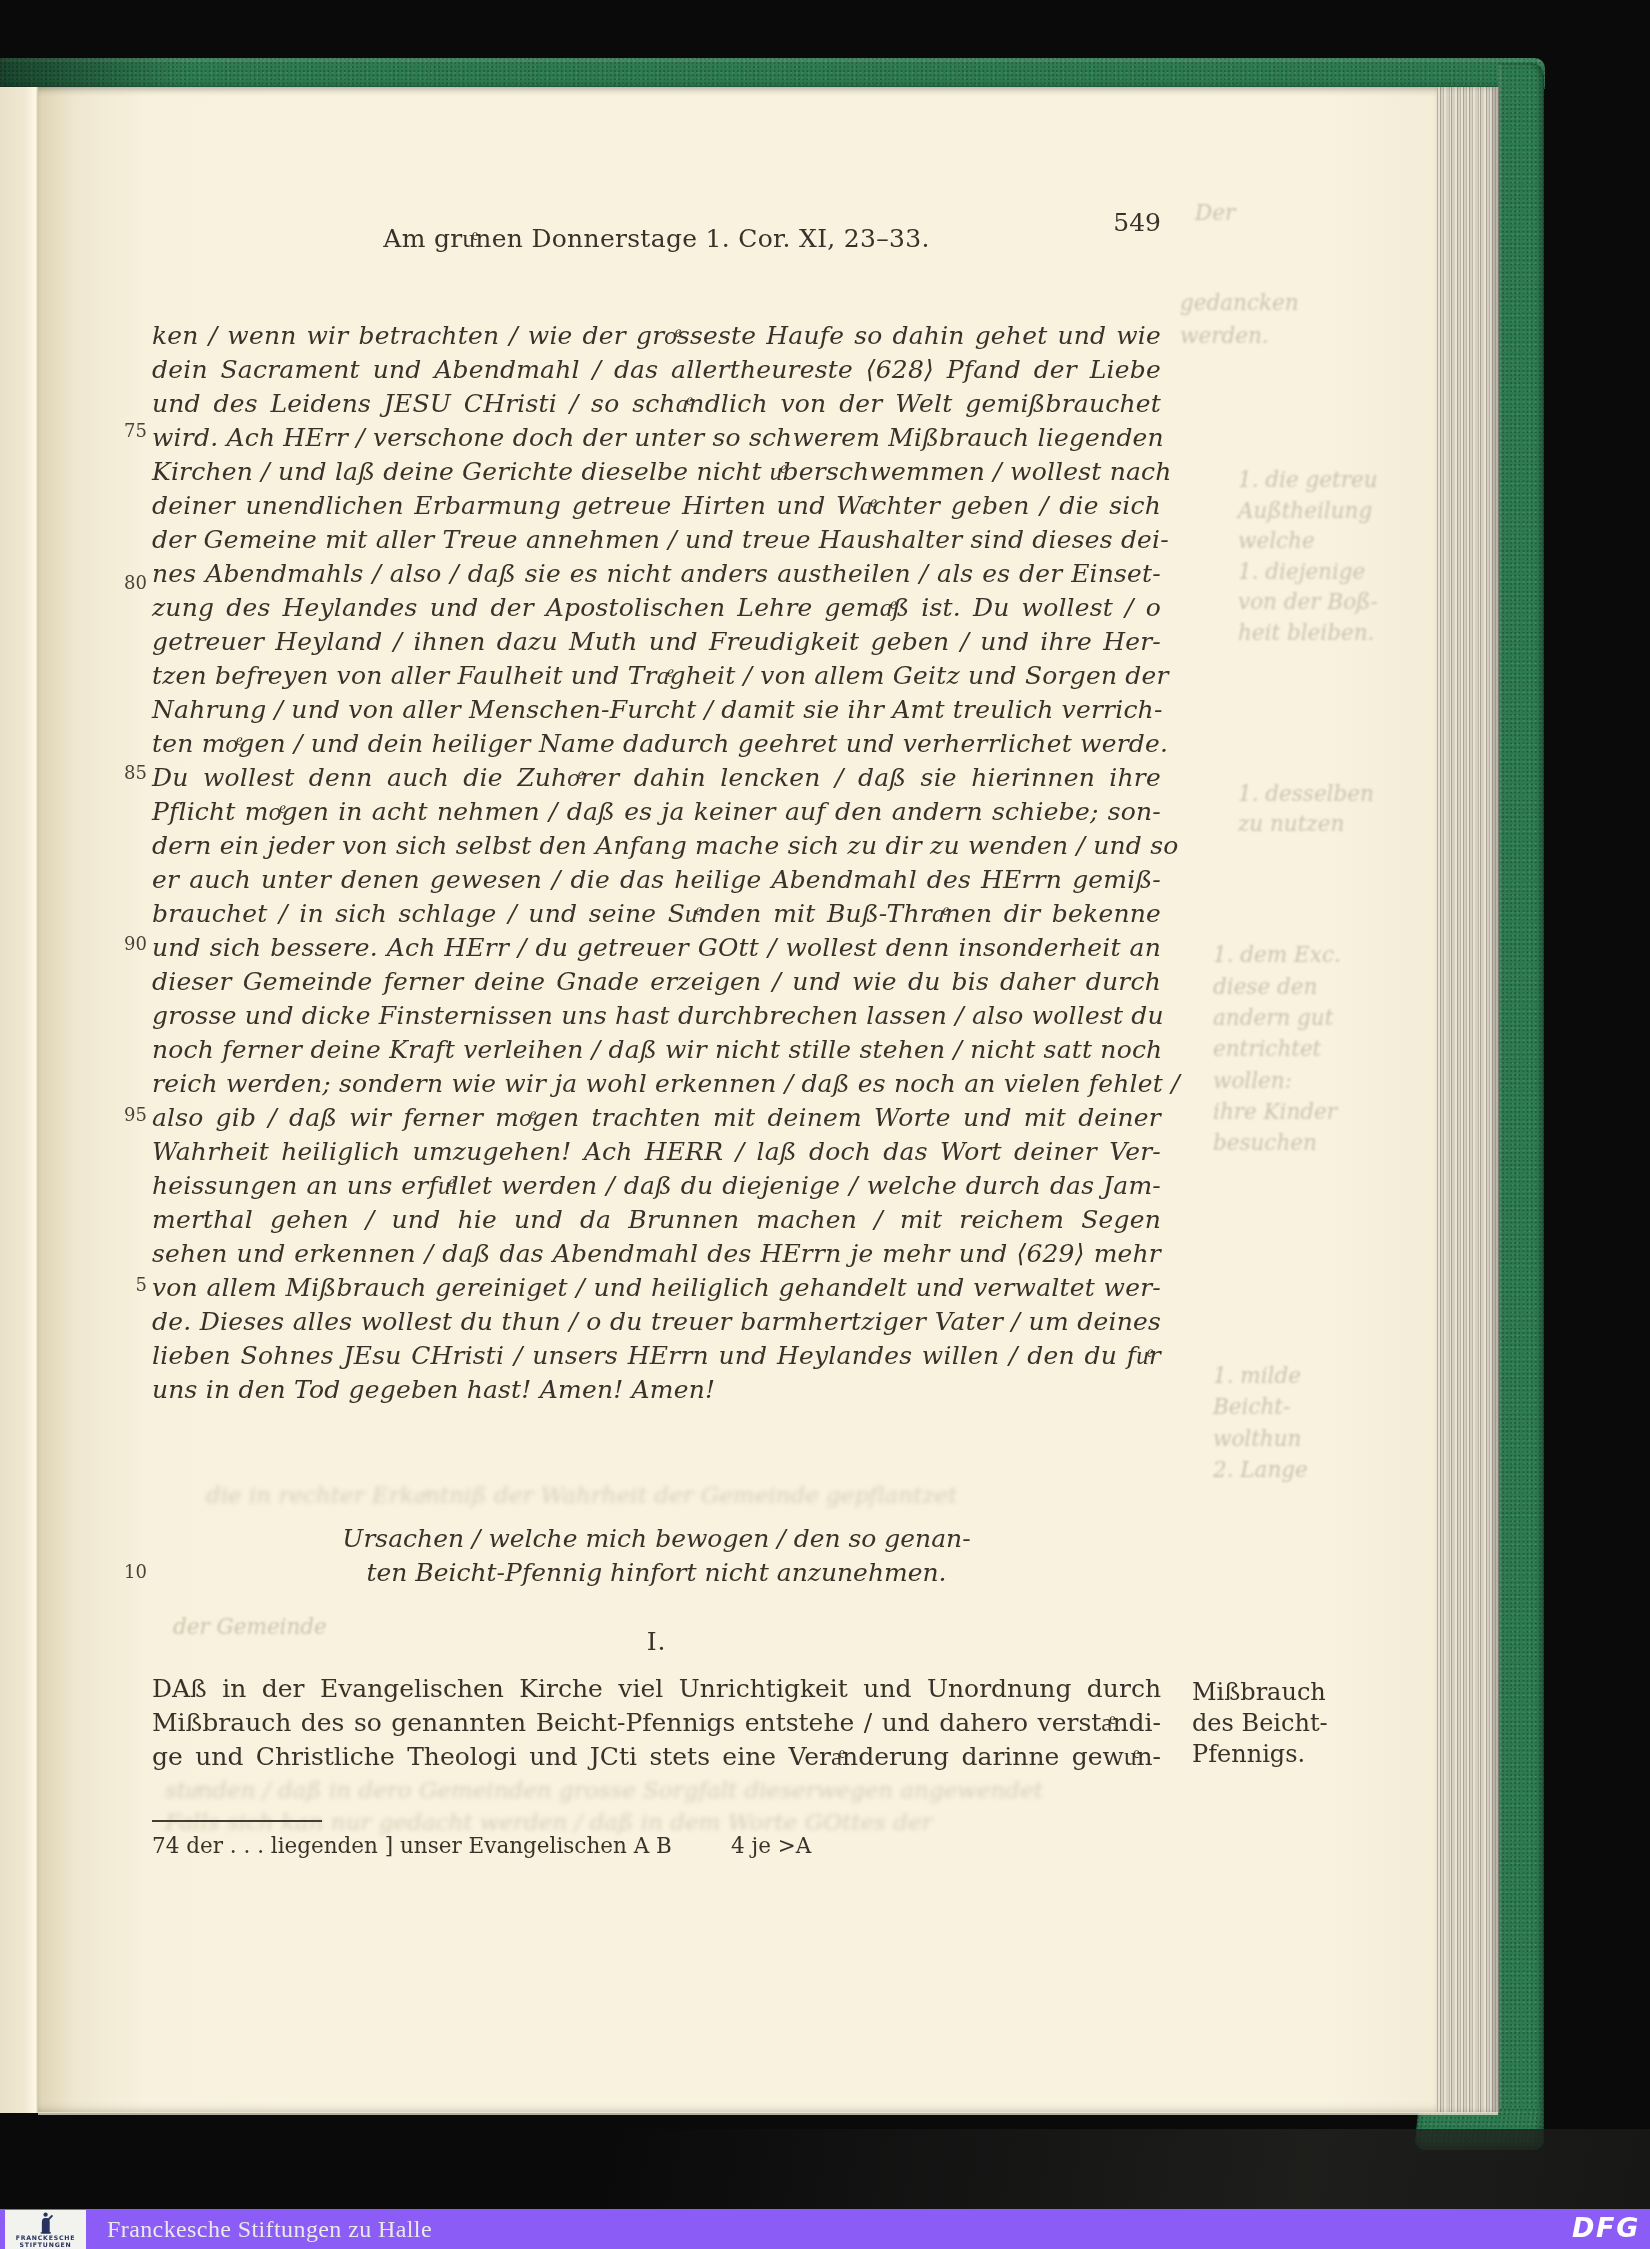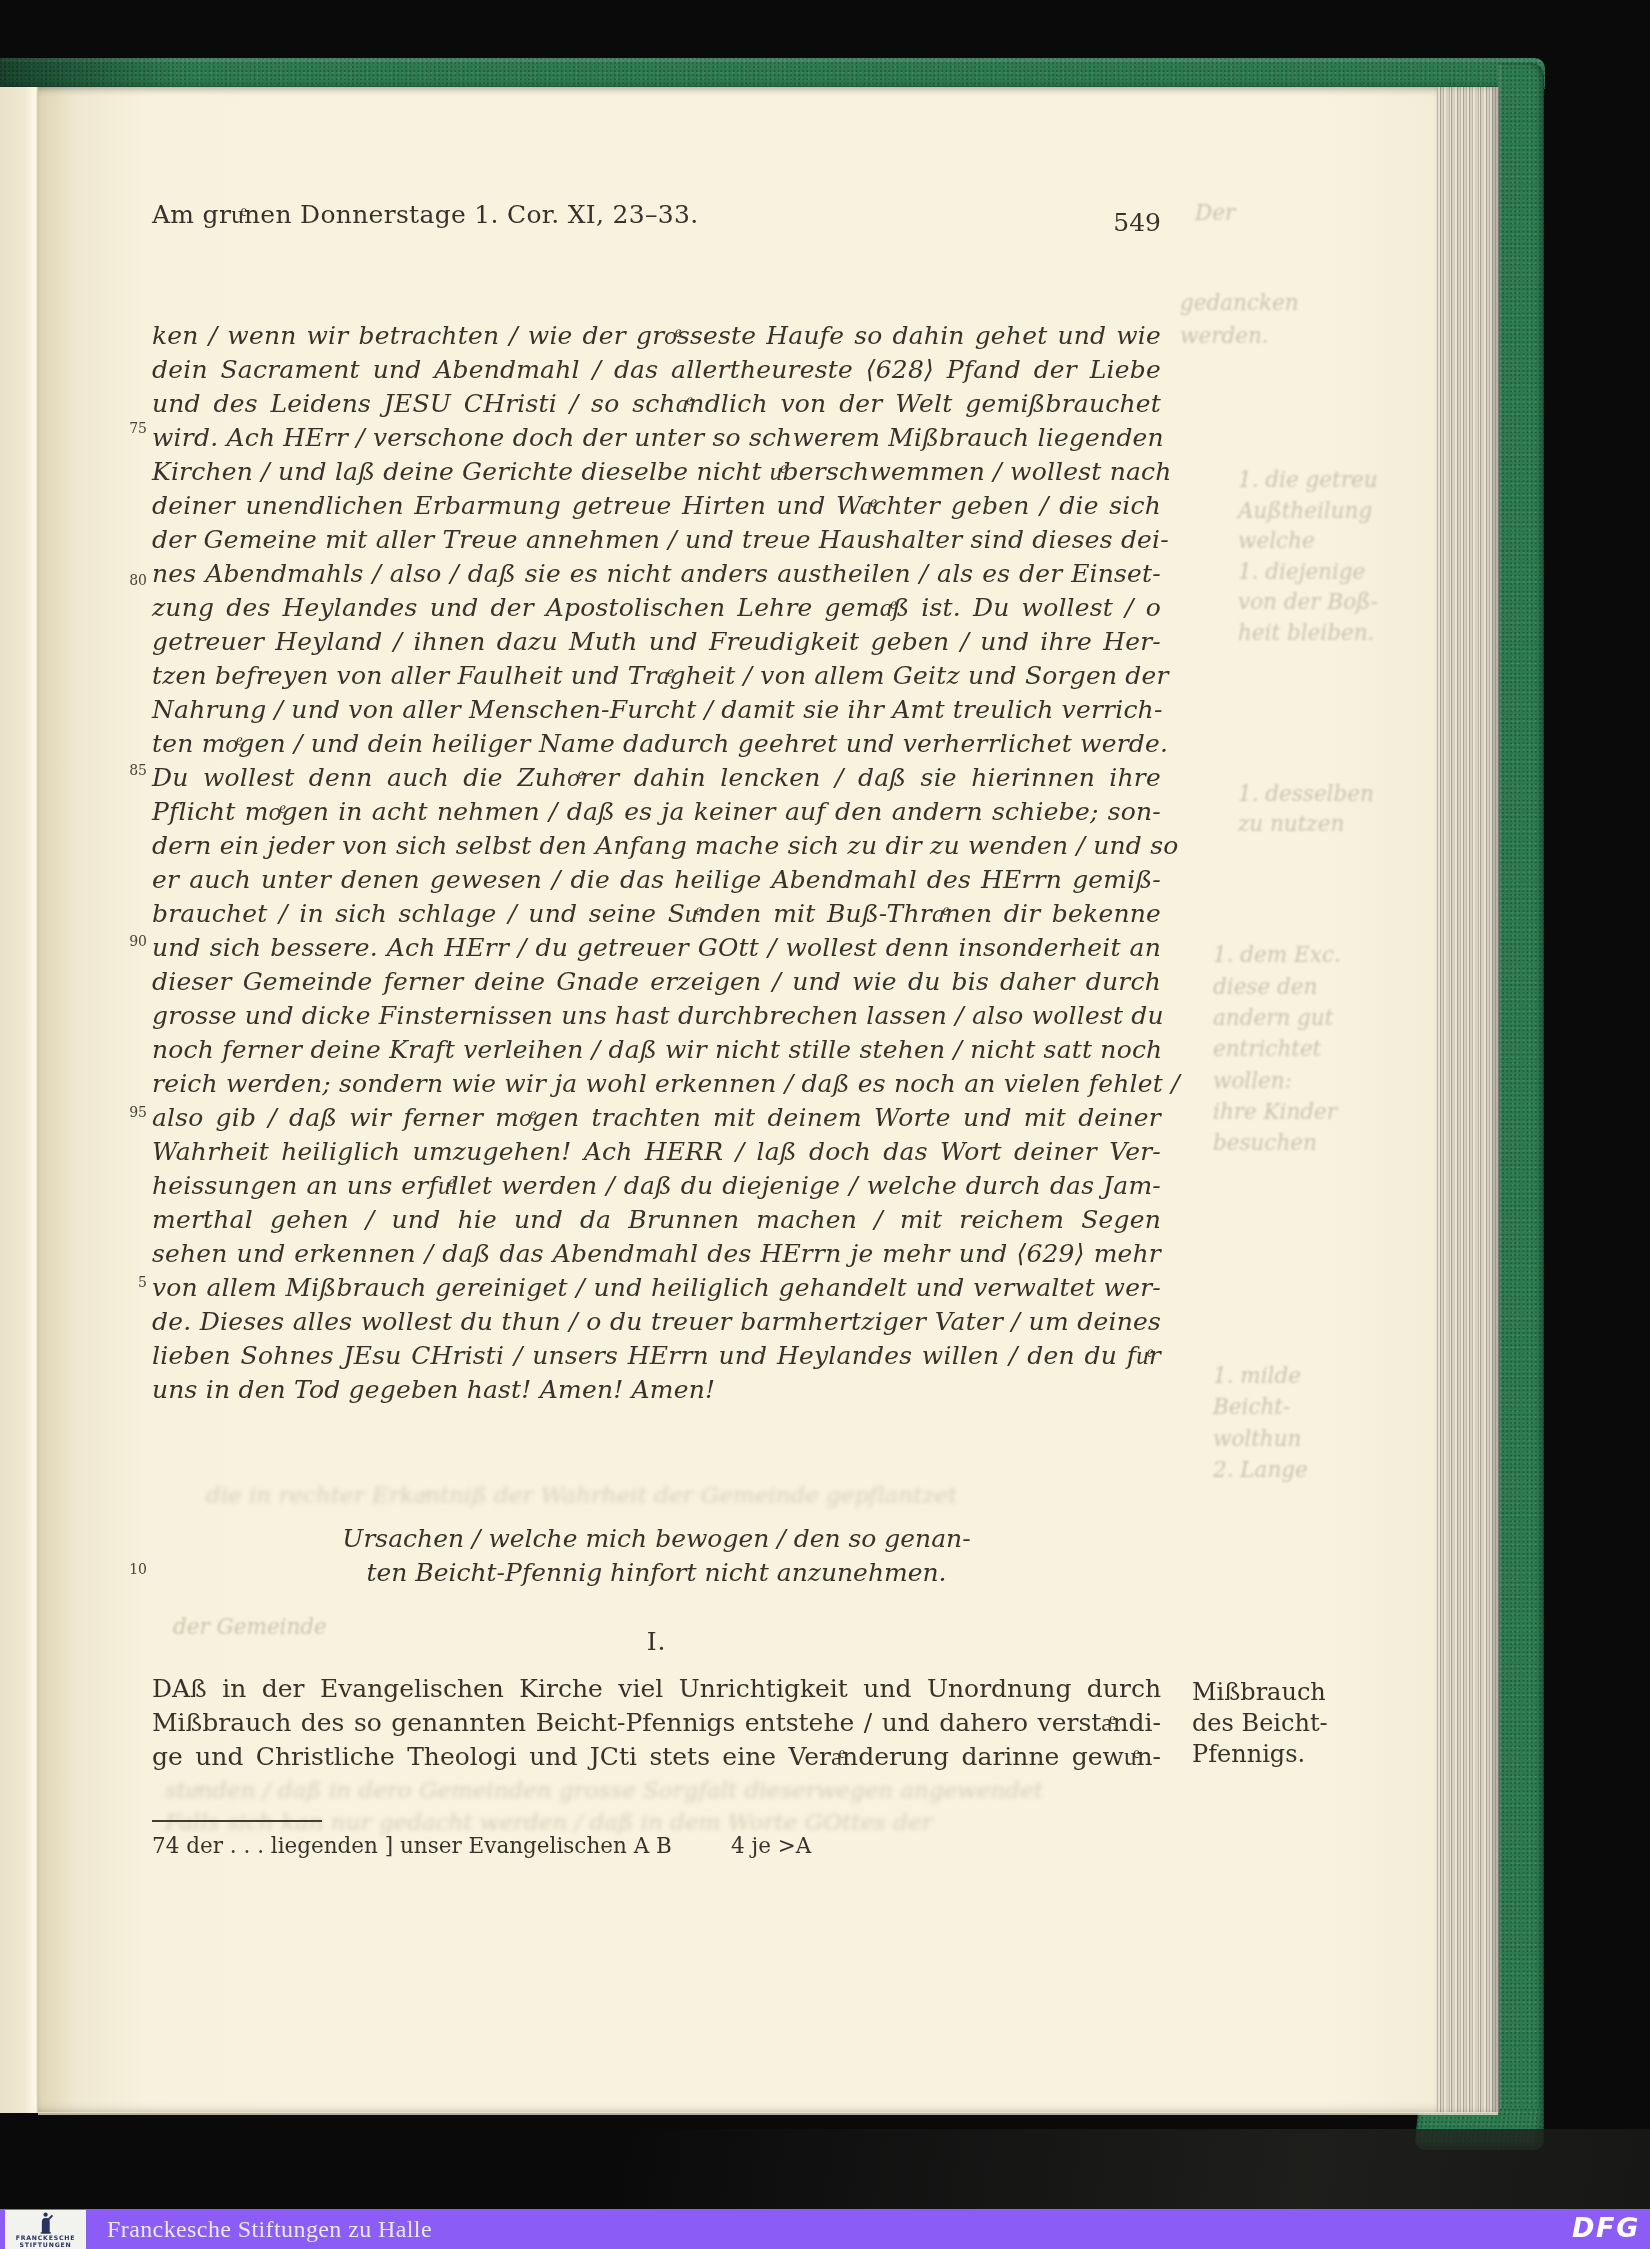--- a/index.html
+++ b/index.html
@@ -28,27 +28,27 @@
     background:linear-gradient(90deg,#e9e0c8,#f0e8d2 65%,#fdf8e6 94%,#cdc3a6 100%);}
   .page{position:absolute;left:38px;top:87px;width:1399px;height:2026px;
     background:
       linear-gradient(90deg,#ded3b4 0px,#efe7d0 37px,#f7f1dd 107px,#f8f2df 248px,#f8f2df 92%,#f3ecd7 100%);
     box-shadow:inset 0 6.6px 8.3px -5.8px rgba(0,0,0,.4), inset 0 -8.3px 10px -7.4px rgba(0,0,0,.25);}
   .page-bottom-edge{position:absolute;left:38px;top:2112px;width:1460px;height:2.5px;background:#efe9d6;opacity:.75;}
   .bg-sheen{position:absolute;left:495px;top:2129px;width:1155px;height:80px;
     background:linear-gradient(100deg,transparent 10%,#232420 70%,#1a1a18 100%);opacity:.8;}
   
   .ink{color:#3a322a;}
-  .running-title{position:absolute;left:152px;top:200px;width:1009px;
+  .running-title{position:absolute;left:152px;top:224px;width:1009px;text-align:center;
     font-size:25px;letter-spacing:0.3px;}
   .page-number{position:absolute;left:1031px;top:208px;width:130px;text-align:right;font-size:25px;}
   .body-lines{position:absolute;left:152px;top:279px;width:1009px;font-style:italic;font-size:25px;letter-spacing:0.2px;margin-top:40px;}
   .tline{height:34px;line-height:34px;text-align:justify;text-align-last:justify;white-space:nowrap;}
   .tline.last{text-align:left;text-align-last:left;}
-  .numline{position:absolute;left:79px;width:68px;text-align:right;font-size:14px;color:#4a4238;font-style:normal;}
+  .numline{position:absolute;left:79px;width:68px;text-align:right;font-size:18px;color:#4a4238;font-style:normal;}
   .heading-lines{position:absolute;left:152px;top:1522px;width:1009px;text-align:center;
     font-style:italic;font-size:25px;}
   .hline{height:34px;line-height:34px;}
   .section-marker{position:absolute;left:152px;top:1627px;width:1009px;text-align:center;
     font-size:25px;letter-spacing:0.8px;}
   .paragraph-lines{position:absolute;left:152px;top:1672px;width:1009px;font-size:25px;}
   .pline{height:34px;line-height:34px;text-align:justify;text-align-last:justify;white-space:nowrap;}
   .margin-note{position:absolute;left:1192px;top:1677px;width:182px;font-size:24px;}
   .mline{height:31px;line-height:31px;}
   .footnote-rule{position:absolute;left:152px;top:1820px;width:170px;height:1.7px;background:#453c31;}

